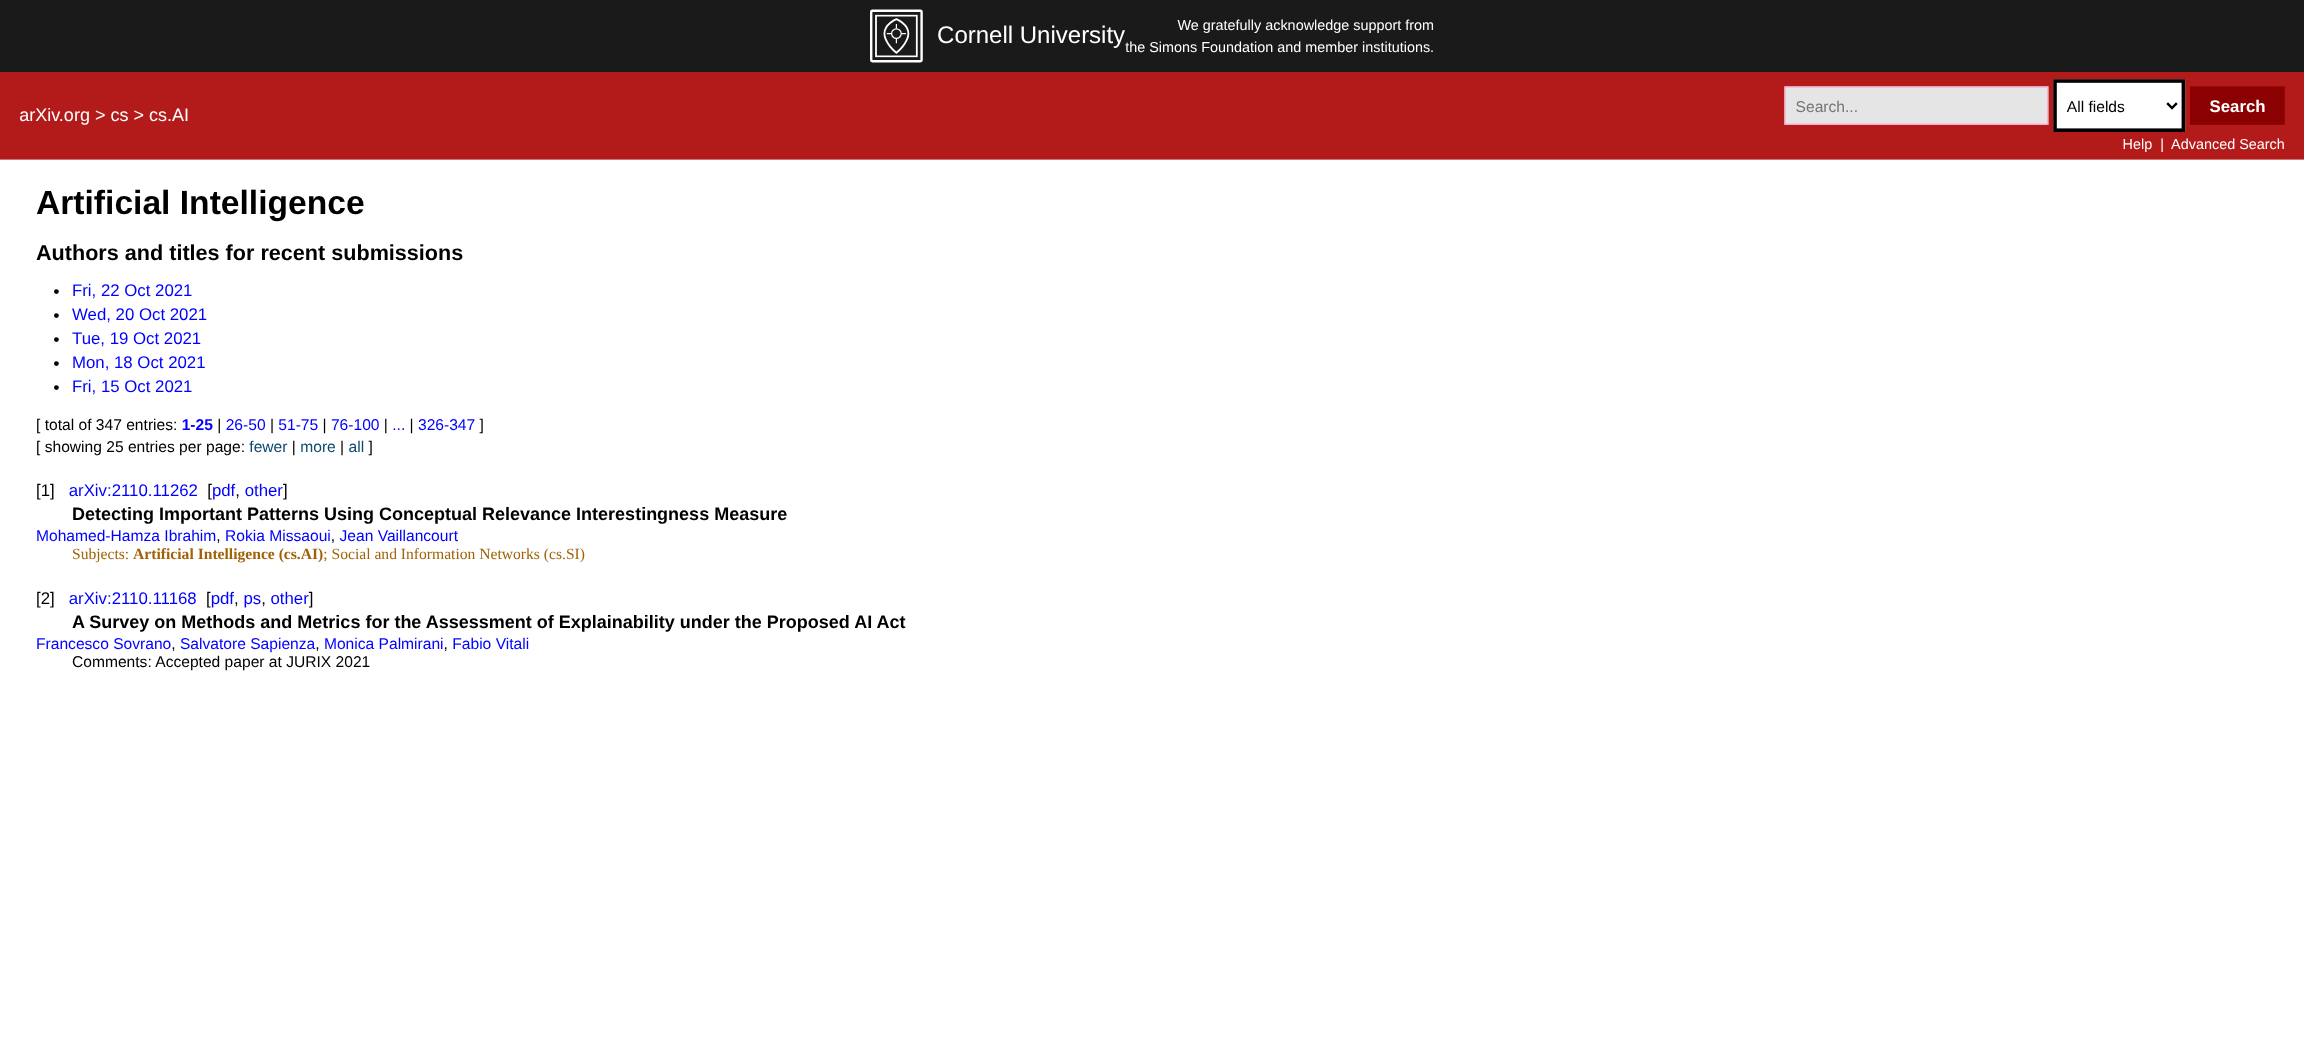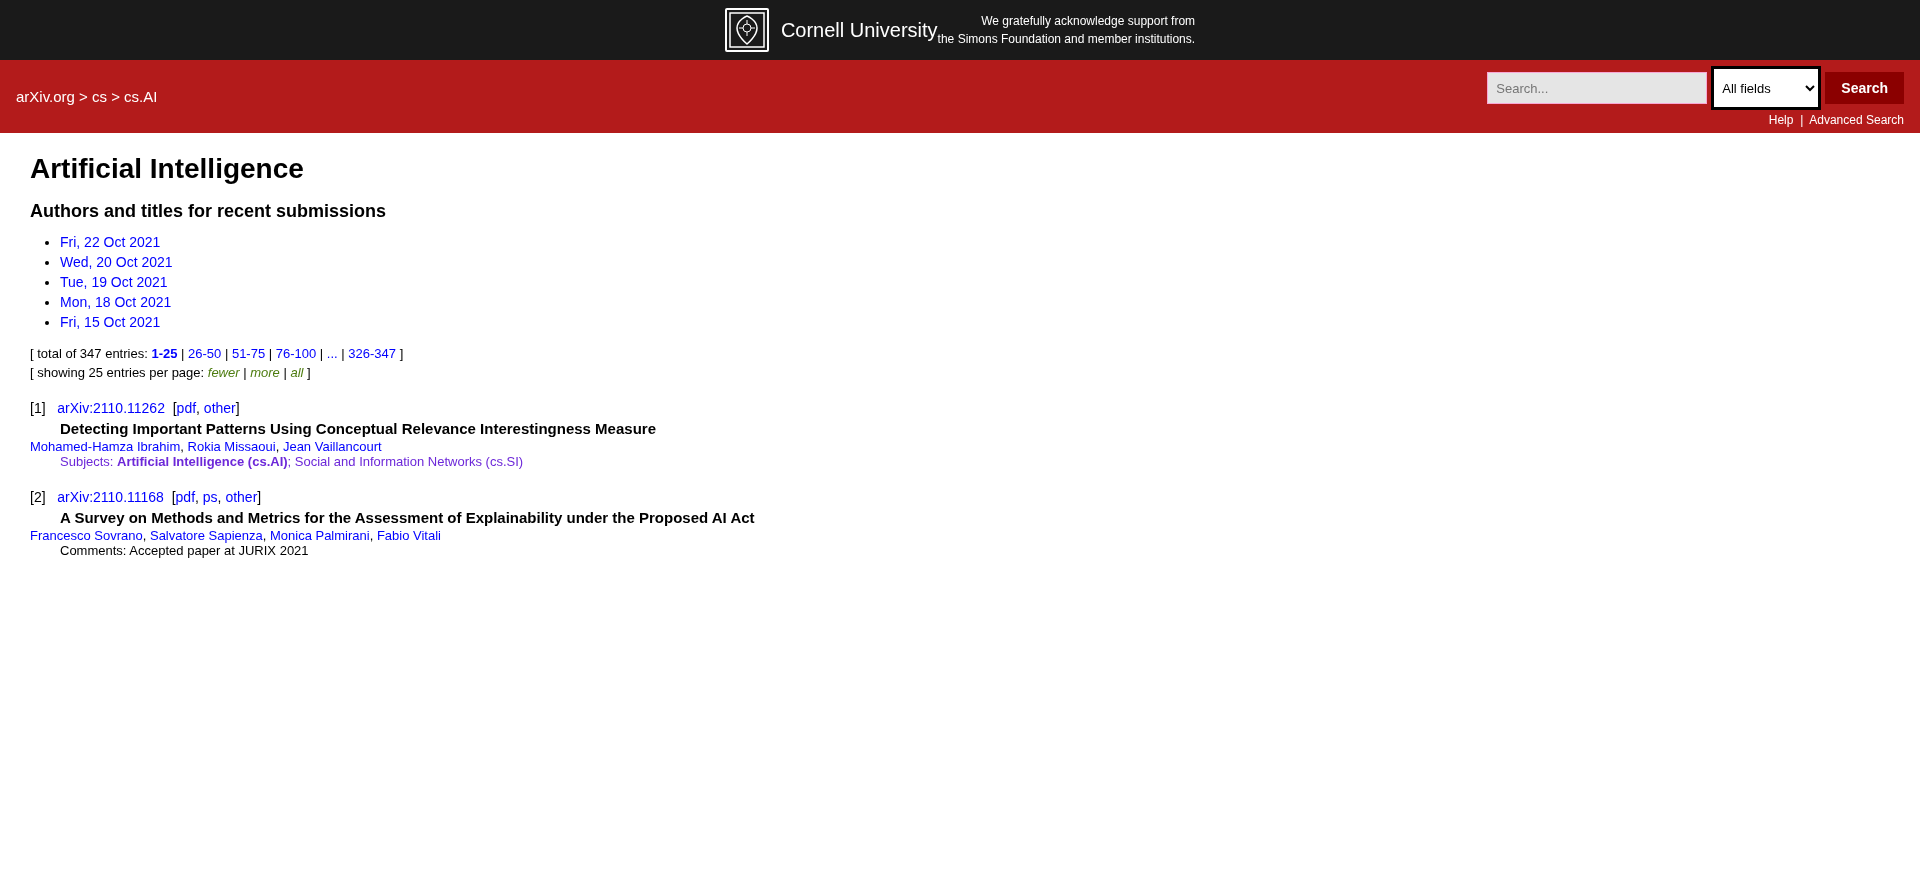--- a/index.html
+++ b/index.html
@@ -150,23 +150,22 @@
       text-decoration: none;
       text-align: right;
     }
 
     .entries-per-page {
       font-size: 13px;
       margin-bottom: 20px;
       color: #000;
     }
     .entries-per-page a {
-      color: #4d7c0f;
-      text-decoration: none;
-      font-style: italic;
+      color: #0c4a6e;
+      text-decoration: none;
     }
 
     h3.date-heading {
       font-size: 16px;
       font-weight: bold;
       margin-bottom: 16px;
       color: #000;
     }
 
     .paper-entry {
@@ -191,21 +190,22 @@
     .paper-authors {
       font-size: 13px;
     }
     .paper-authors a {
       color: #00f;
       text-decoration: none;
     }
     .paper-subjects {
       margin-left: 30px;
       font-size: 13px;
-      color: #6d28d9;
+      color: #a16207;
+      font-family: Liberation Serif, serif;
     }
     .paper-comments {
       margin-left: 30px;
       font-size: 13px;
       color: #000;
     }
   </style>
 </head>
 <body>
 

